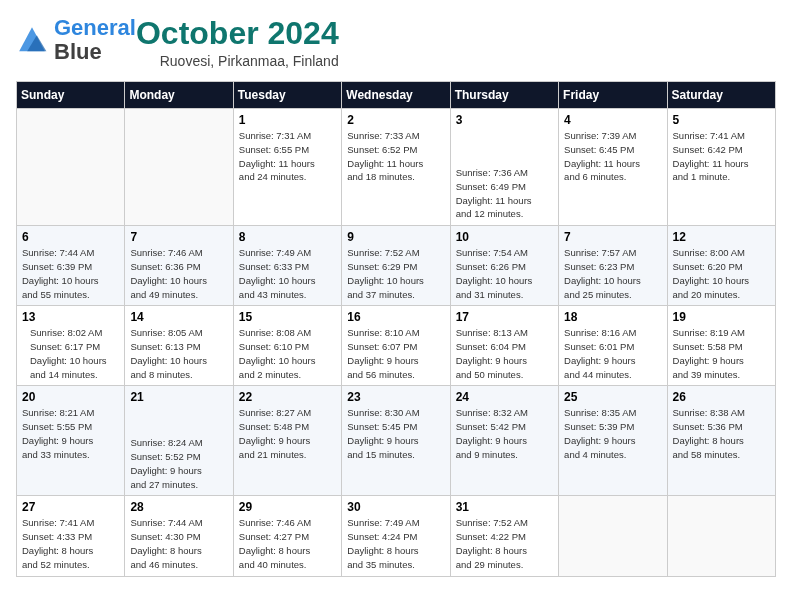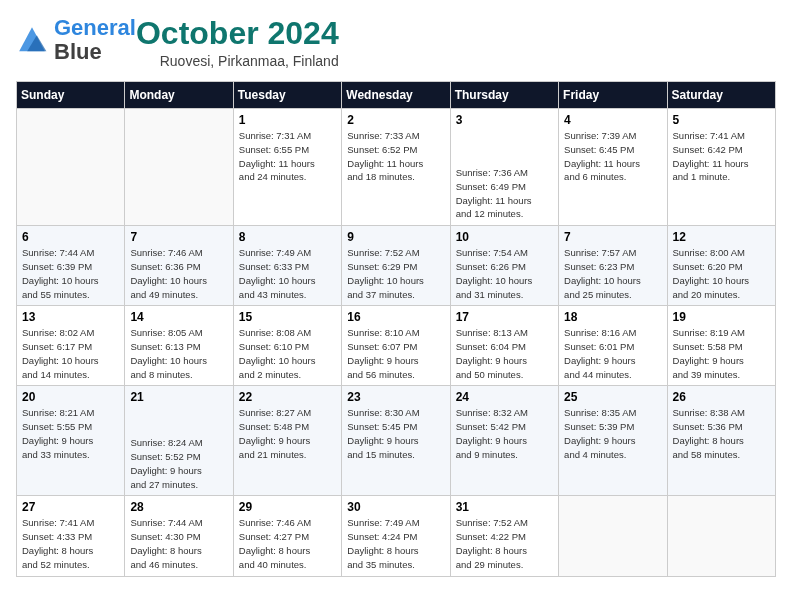--- a/index.html
+++ b/index.html
@@ -207,21 +207,21 @@
           <span class="day-num">12</span>
           <div class="day-info" style="white-space: pre-line;">Sunrise: 8:00 AM
 Sunset: 6:20 PM
 Daylight: 10 hours
 and 20 minutes.</div>
         </td>
       </tr>
       <tr>
         <td>
           <span class="day-num">13</span>
-          <div class="day-info" style="white-space: pre-line;">Sunrise: 8:02 AM
+          <div class="day-info" style="white-space: pre-line; margin-left: 8px;">Sunrise: 8:02 AM
 Sunset: 6:17 PM
 Daylight: 10 hours
 and 14 minutes.</div>
         </td>
         <td>
           <span class="day-num">14</span>
           <div class="day-info" style="white-space: pre-line;">Sunrise: 8:05 AM
 Sunset: 6:13 PM
 Daylight: 10 hours
 and 8 minutes.</div>

